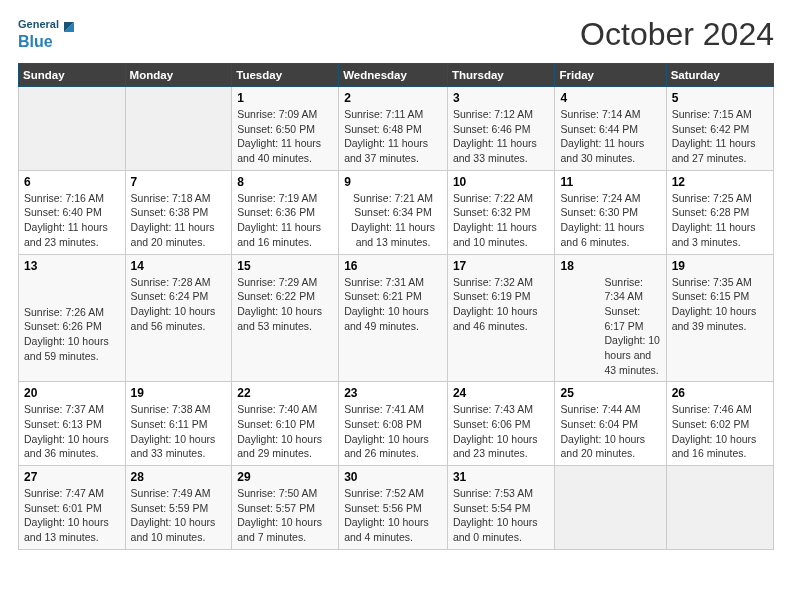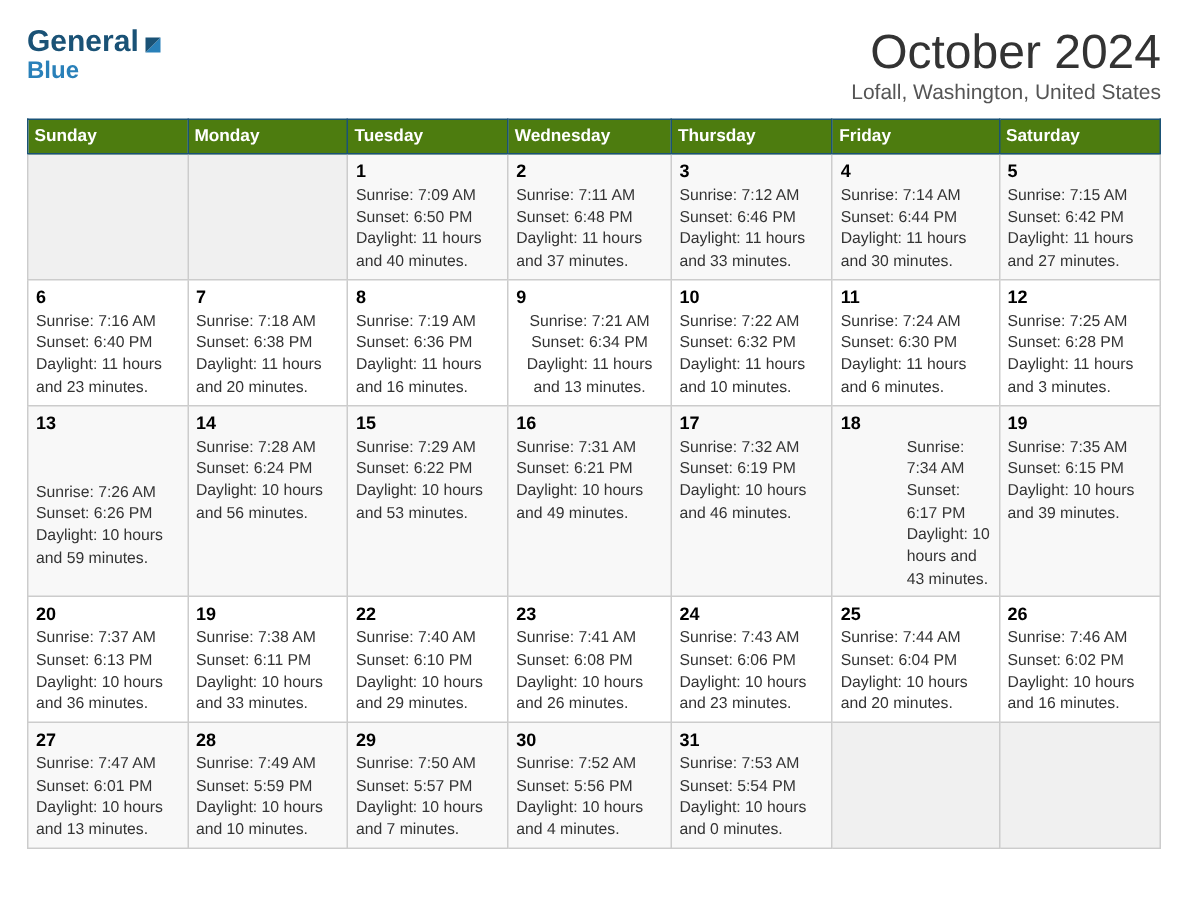--- a/index.html
+++ b/index.html
@@ -43,21 +43,21 @@
     .location {
       font-size: 14px;
       color: #555;
     }
     .calendar {
       width: 100%;
       border-collapse: collapse;
       font-size: 10.5px;
     }
     .calendar thead th {
-      background: #4d7c0f;
+      background: #404040;
       color: #fff;
       padding: 5px 4px;
       text-align: left;
       font-weight: bold;
       font-size: 11.5px;
       border: 1px solid #1a5276;
     }
     .calendar tbody td {
       border: 1px solid #ccc;
       vertical-align: top;
@@ -81,31 +81,30 @@
     }
     .empty { background: #f0f0f0 !important; }
   </style>
 </head>
 <body>
 
 <div class="container">
   <div class="header">
     <div class="logo">
       <div class="logo-row">
-        <span style="color:#1a5276;font-size:20px;font-weight:bold;">General</span>
+        <span style="color:#1a5276;font-size:11px;font-weight:bold;">General</span>
         <svg width="18" height="18" viewBox="0 0 18 18" style="margin-left:1px;">
           <polygon points="4,16 14,16 14,6" fill="#2980b9"></polygon>
           <polygon points="4,16 14,6 4,6" fill="#1a5276"></polygon>
         </svg>
       </div>
       <span style="color:#2980b9;font-size:16px;font-weight:bold;margin-top:-2px;">Blue</span>
     </div>
     <div class="title-area">
       <div class="month-title">October 2024</div>
-      <div class="location">Lofall, Washington, United States</div>
     </div>
   </div>
 
   <table class="calendar">
     <thead>
       <tr>
       <th>Sunday</th>
           <th>Monday</th>
           <th>Tuesday</th>
           <th>Wednesday</th>

